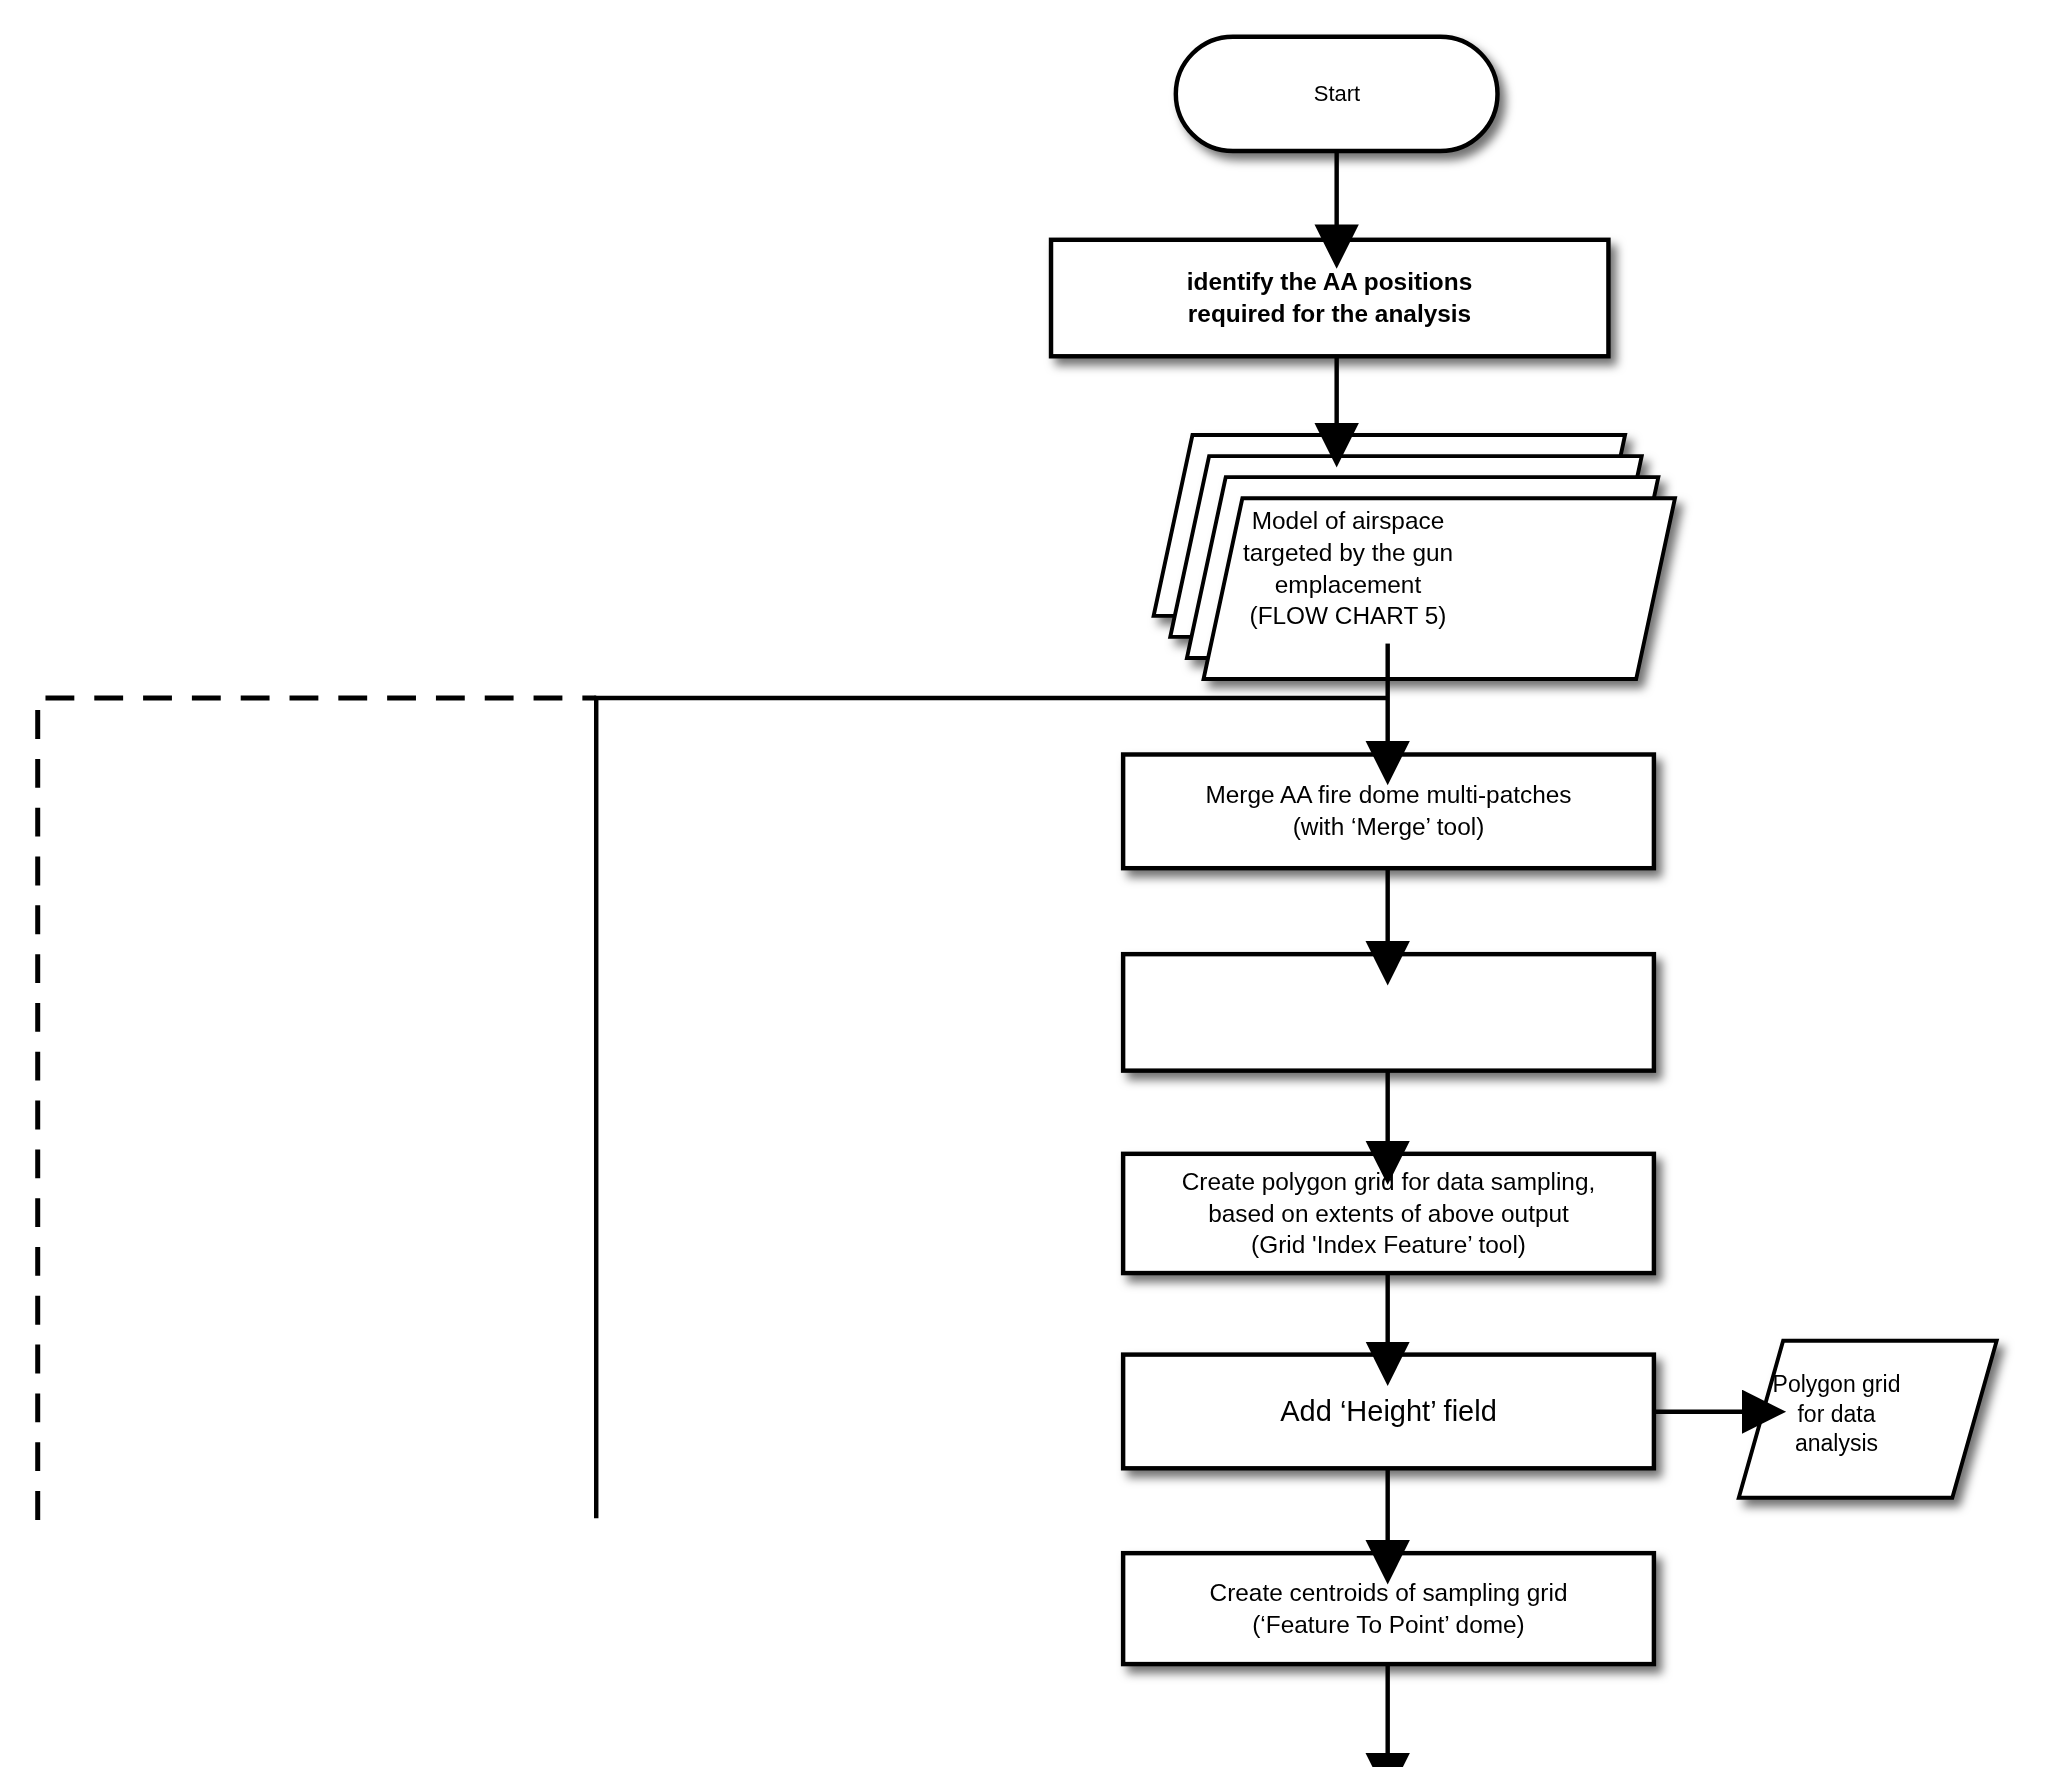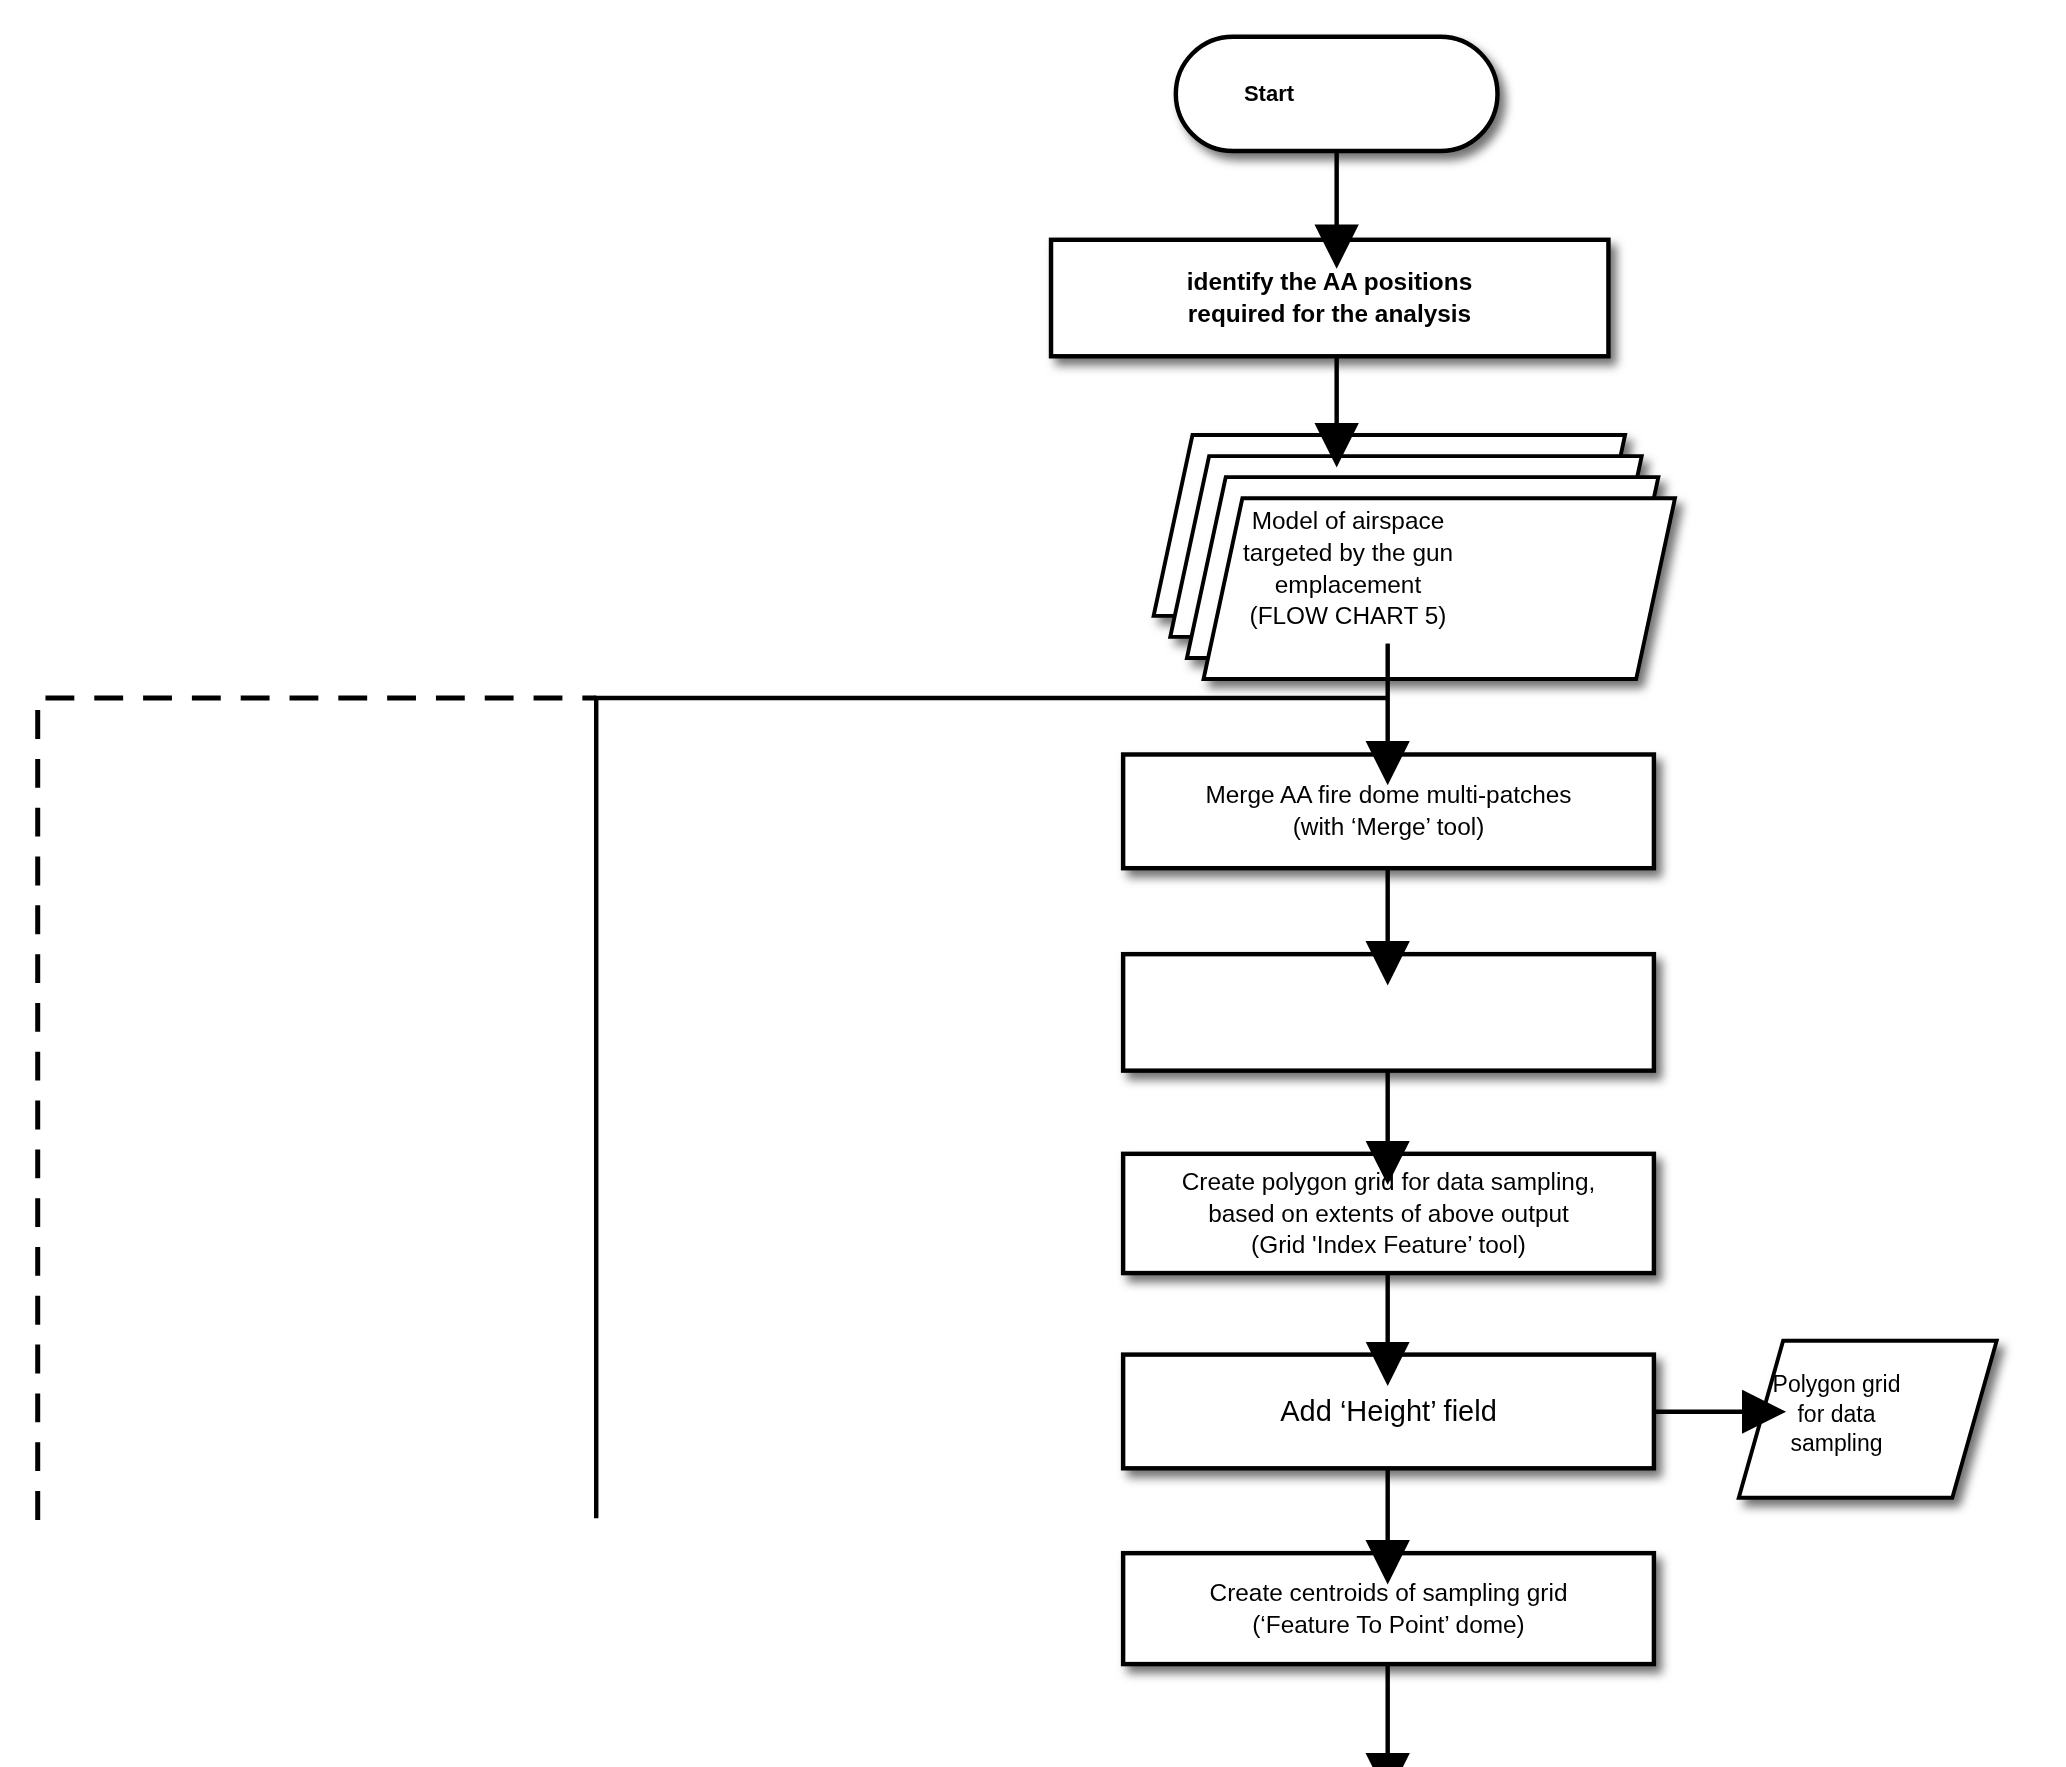--- a/index.html
+++ b/index.html
@@ -30,21 +30,21 @@
     align-items: center;
     justify-content: center;
     text-align: center;
     color: #000000;
     font-family: "Liberation Sans", sans-serif;
     font-size: 22px;
     line-height: 1.30;
     white-space: pre-line;
     pointer-events: none;
   }
-  .lbl-start     { left: 1108px; top: 37px;   width: 322px;  height: 114px; font-size: 22px; font-weight: bold; }
+  .lbl-start     { left: 1176px; top: 37px;   width: 322px;  height: 114px; font-size: 22px; }
   .lbl-identify  { left: 1051px; top: 240px;  width: 557px; height: 116px; font-size: 24.4px; font-weight: bold; }
   .lbl-model     { left: 1154px; top: 488px;  width: 388px;  height: 161px; font-size: 24.4px; }
   .lbl-merge     { left: 1123px; top: 754px; width: 531px;  height: 114px; font-size: 24.4px; }
   .lbl-convert   { left: 1123px; top: 954px; width: 531px;  height: 116px; font-size: 24.4px; }
   .lbl-creategrid{ left: 1123px; top: 1154px; width: 531px;  height: 119px; font-size: 24.4px; }
   .lbl-addheight { left: 1123px; top: 1355px; width: 531px;  height: 114px; font-size: 29px; }
   .lbl-polygrid  { left: 1742px; top: 1362px; width: 189px;  height: 105px; font-size: 23px; }
   .lbl-centroid  { left: 1123px; top: 1553px; width: 531px;  height: 111px; font-size: 24.4px; }
 </style>
 </head>
@@ -147,19 +147,19 @@
 
 
   <div class="node-label lbl-creategrid">Create polygon grid for data sampling,
 based on extents of above output
 (Grid 'Index Feature’ tool)</div>
 
   <div class="node-label lbl-addheight">Add ‘Height’ field</div>
 
   <div class="node-label lbl-polygrid">Polygon grid
 for data
-sampling</div>
+analysis</div>
 
   <div class="node-label lbl-centroid">Create centroids of sampling grid
 (‘Feature To Point’ dome)</div>
 
 </div>
 
 
 </body></html>

